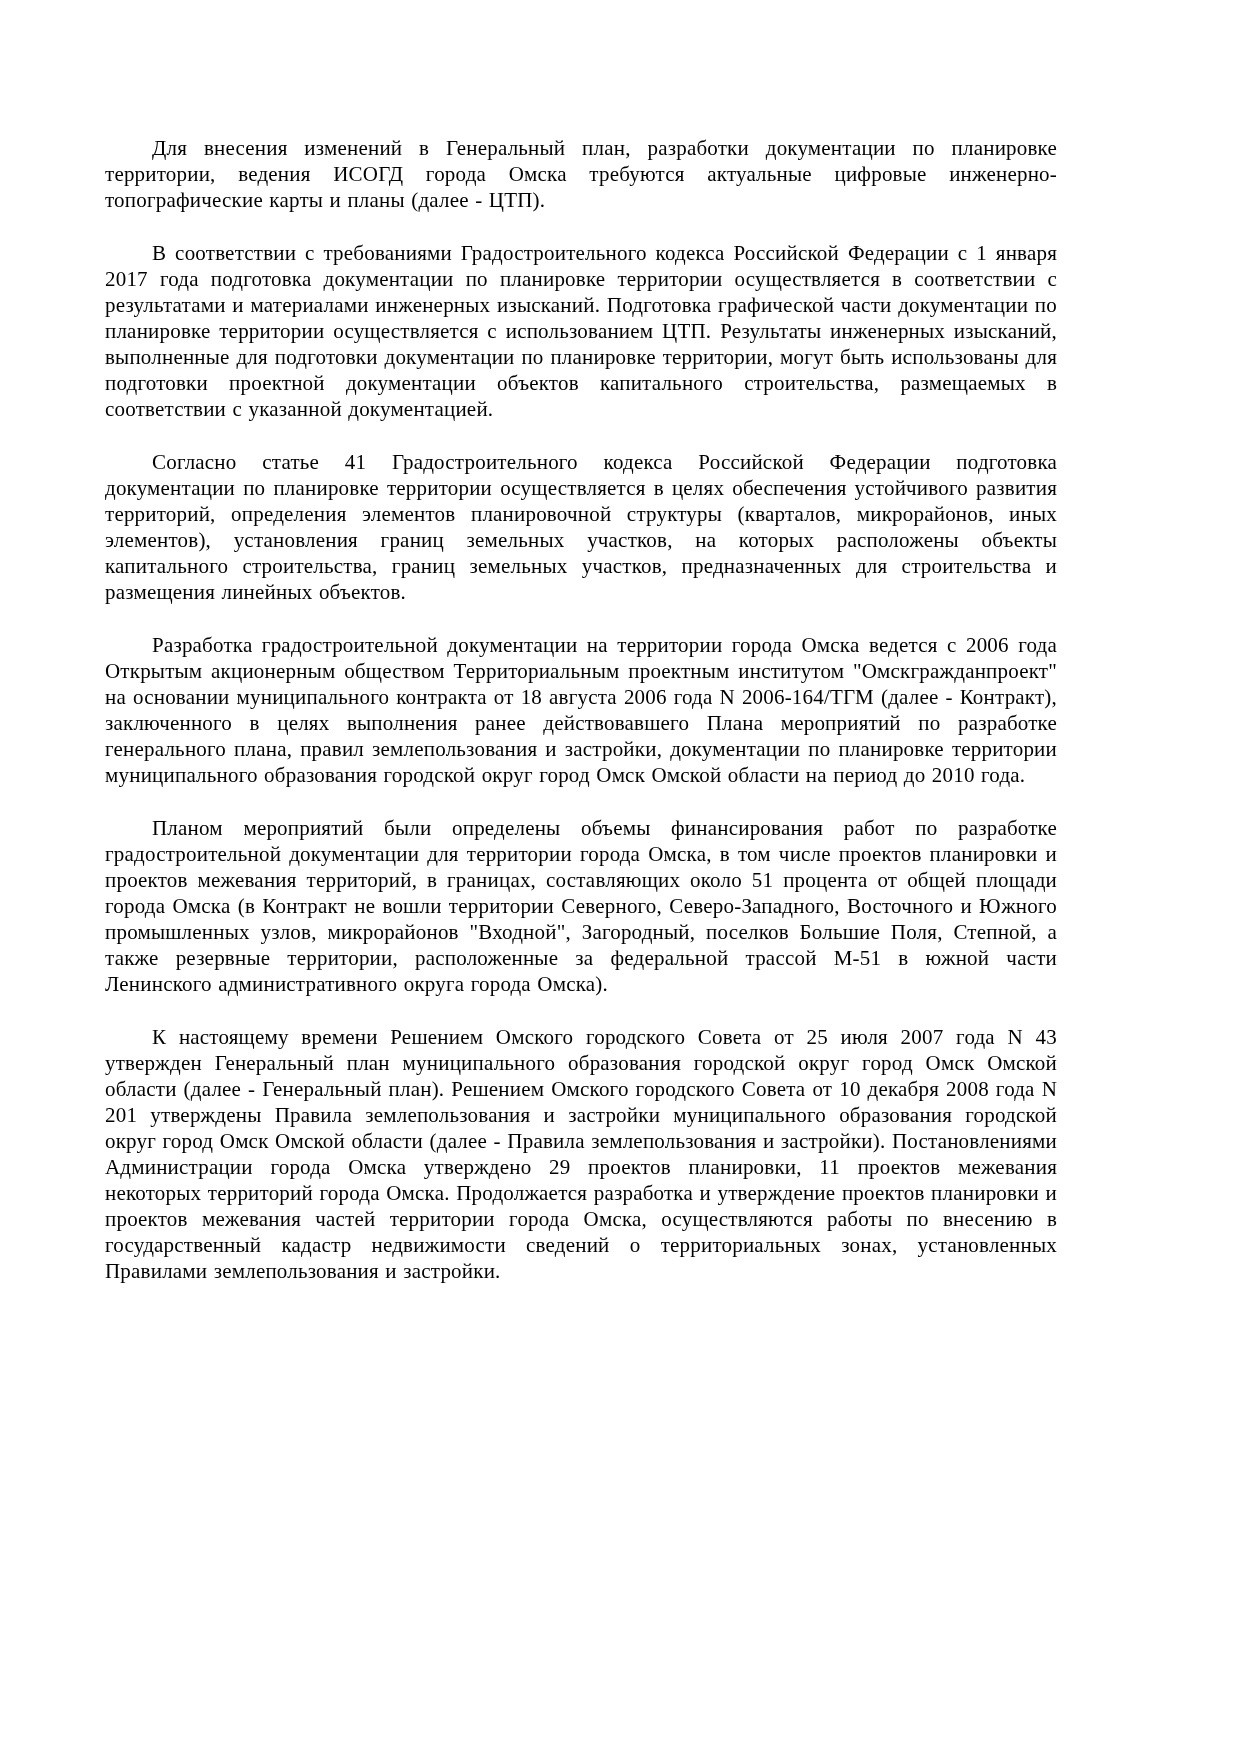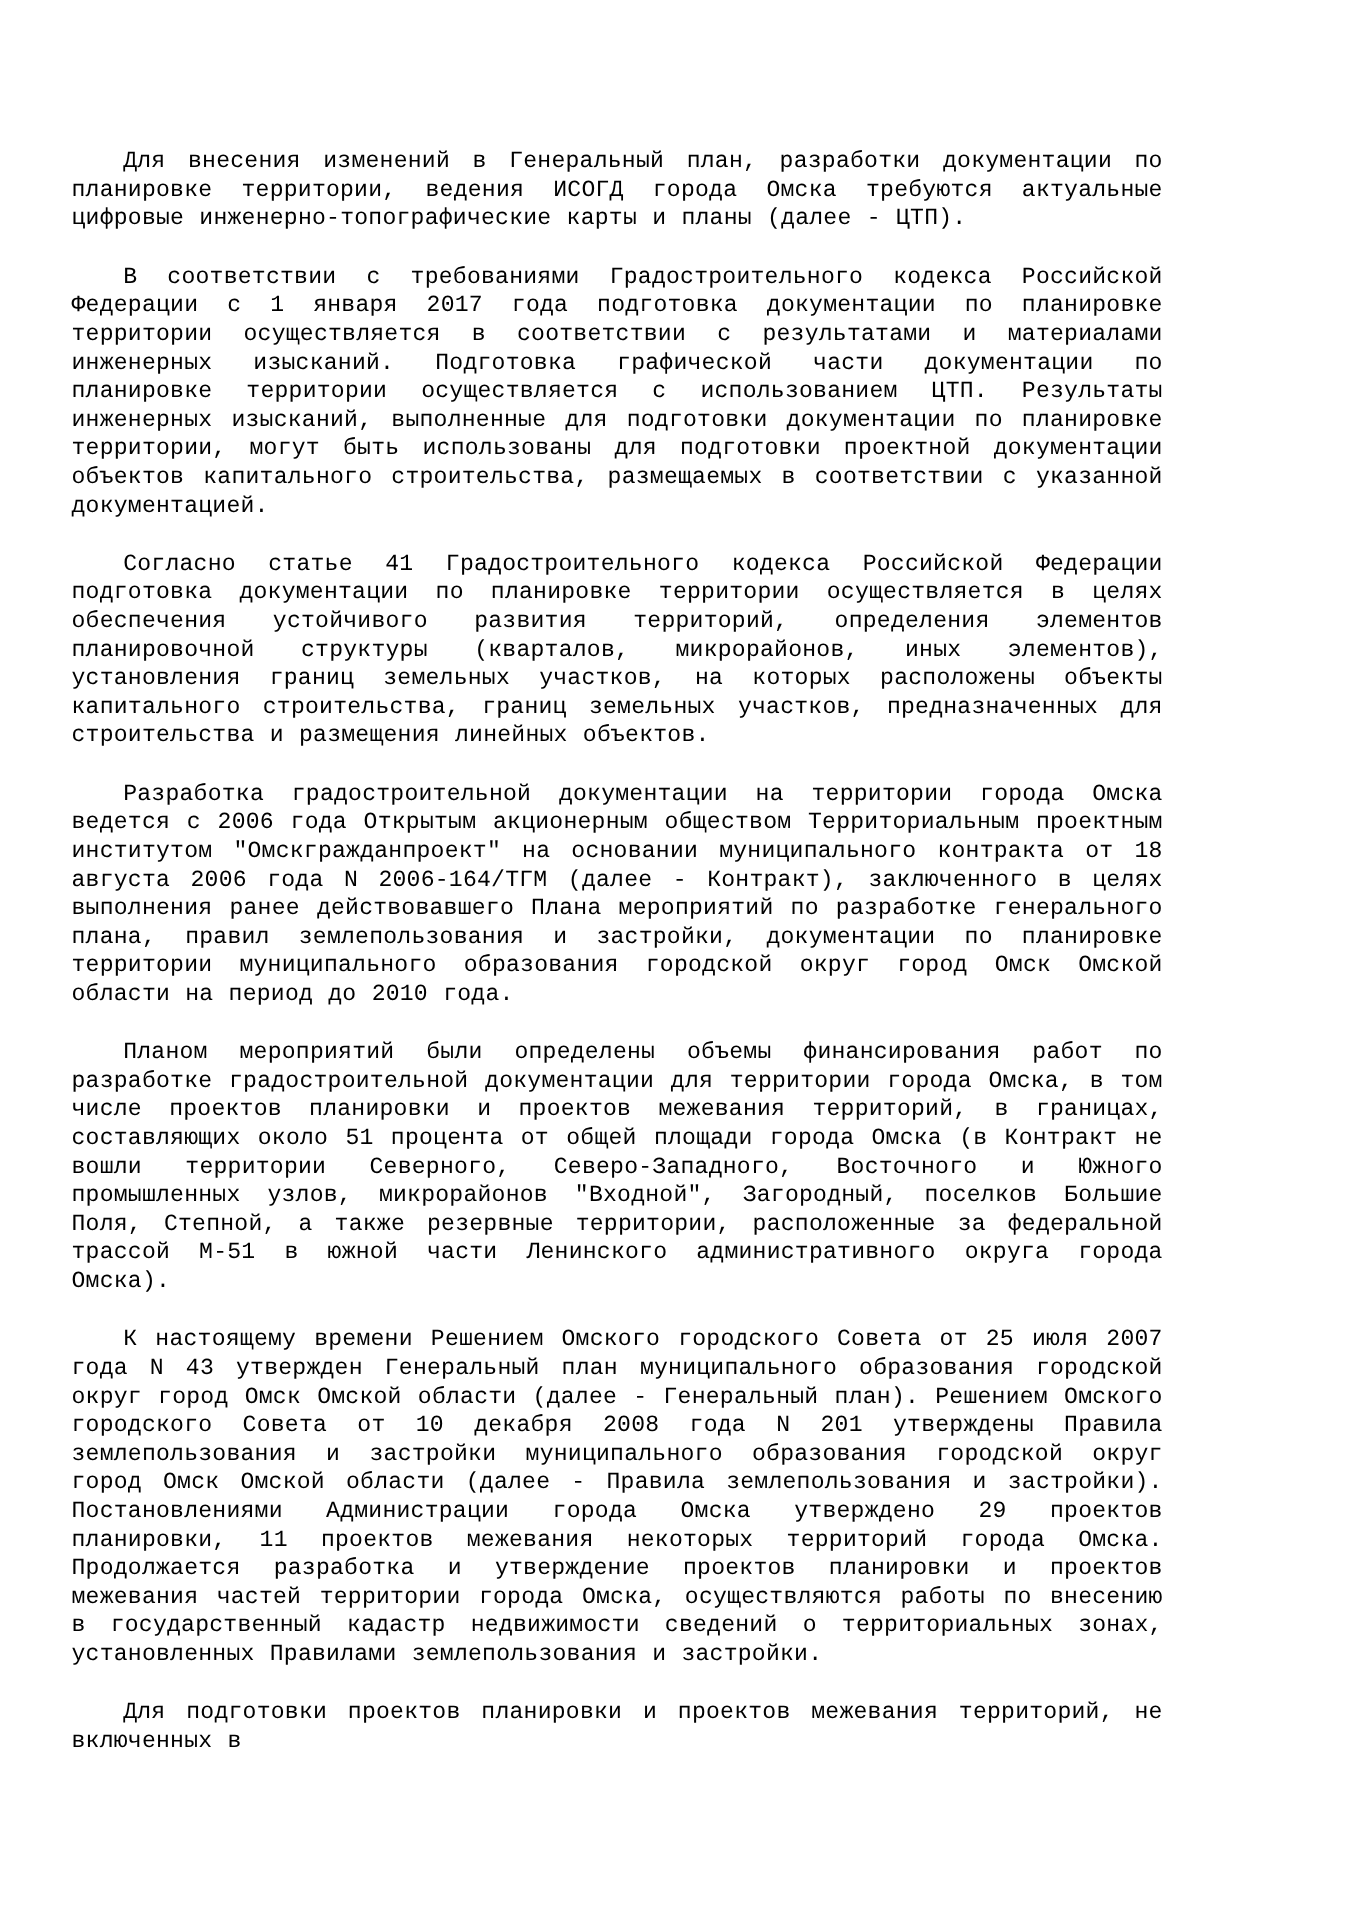--- a/index.html
+++ b/index.html
@@ -6,22 +6,22 @@
     margin: 0;
     padding: 0;
     background: #ffffff;
   }
   .page {
     position: relative;
     width: 1240px;
     height: 1754px;
     background: #ffffff;
     box-sizing: border-box;
-    padding: 135px 183px 80px 65px;
-    font-family: Liberation Mono, monospace;
+    padding: 135px 183px 80px 105px;
+    font-family: Liberation Serif, serif;
     color: #000000;
     overflow: hidden;
   }
   .doc-body p {
     margin: 0 0 27px 0;
     font-size: 21px;
     line-height: 26px;
     text-align: justify;
     text-indent: 47px;
     word-spacing: 1px;
@@ -35,15 +35,14 @@
 <body>
 
 <div class="page">
   <div class="doc-body">
     <p>Для внесения изменений в Генеральный план, разработки документации по планировке территории, ведения ИСОГД города Омска требуются актуальные цифровые инженерно-топографические карты и планы (далее - ЦТП).</p>
     <p>В соответствии с требованиями Градостроительного кодекса Российской Федерации с 1 января 2017 года подготовка документации по планировке территории осуществляется в соответствии с результатами и материалами инженерных изысканий. Подготовка графической части документации по планировке территории осуществляется с использованием ЦТП. Результаты инженерных изысканий, выполненные для подготовки документации по планировке территории, могут быть использованы для подготовки проектной документации объектов капитального строительства, размещаемых в соответствии с указанной документацией.</p>
     <p>Согласно статье 41 Градостроительного кодекса Российской Федерации подготовка документации по планировке территории осуществляется в целях обеспечения устойчивого развития территорий, определения элементов планировочной структуры (кварталов, микрорайонов, иных элементов), установления границ земельных участков, на которых расположены объекты капитального строительства, границ земельных участков, предназначенных для строительства и размещения линейных объектов.</p>
     <p>Разработка градостроительной документации на территории города Омска ведется с 2006 года Открытым акционерным обществом Территориальным проектным институтом "Омскгражданпроект" на основании муниципального контракта от 18 августа 2006 года N 2006-164/ТГМ (далее - Контракт), заключенного в целях выполнения ранее действовавшего Плана мероприятий по разработке генерального плана, правил землепользования и застройки, документации по планировке территории муниципального образования городской округ город Омск Омской области на период до 2010 года.</p>
     <p>Планом мероприятий были определены объемы финансирования работ по разработке градостроительной документации для территории города Омска, в том числе проектов планировки и проектов межевания территорий, в границах, составляющих около 51 процента от общей площади города Омска (в Контракт не вошли территории Северного, Северо-Западного, Восточного и Южного промышленных узлов, микрорайонов "Входной", Загородный, поселков Большие Поля, Степной, а также резервные территории, расположенные за федеральной трассой М-51 в южной части Ленинского административного округа города Омска).</p>
     <p>К настоящему времени Решением Омского городского Совета от 25 июля 2007 года N 43 утвержден Генеральный план муниципального образования городской округ город Омск Омской области (далее - Генеральный план). Решением Омского городского Совета от 10 декабря 2008 года N 201 утверждены Правила землепользования и застройки муниципального образования городской округ город Омск Омской области (далее - Правила землепользования и застройки). Постановлениями Администрации города Омска утверждено 29 проектов планировки, 11 проектов межевания некоторых территорий города Омска. Продолжается разработка и утверждение проектов планировки и проектов межевания частей территории города Омска, осуществляются работы по внесению в государственный кадастр недвижимости сведений о территориальных зонах, установленных Правилами землепользования и застройки.</p>
-    <p>Для подготовки проектов планировки и проектов межевания территорий, не включенных в</p>
   </div>
 </div>
 
 </body></html>

